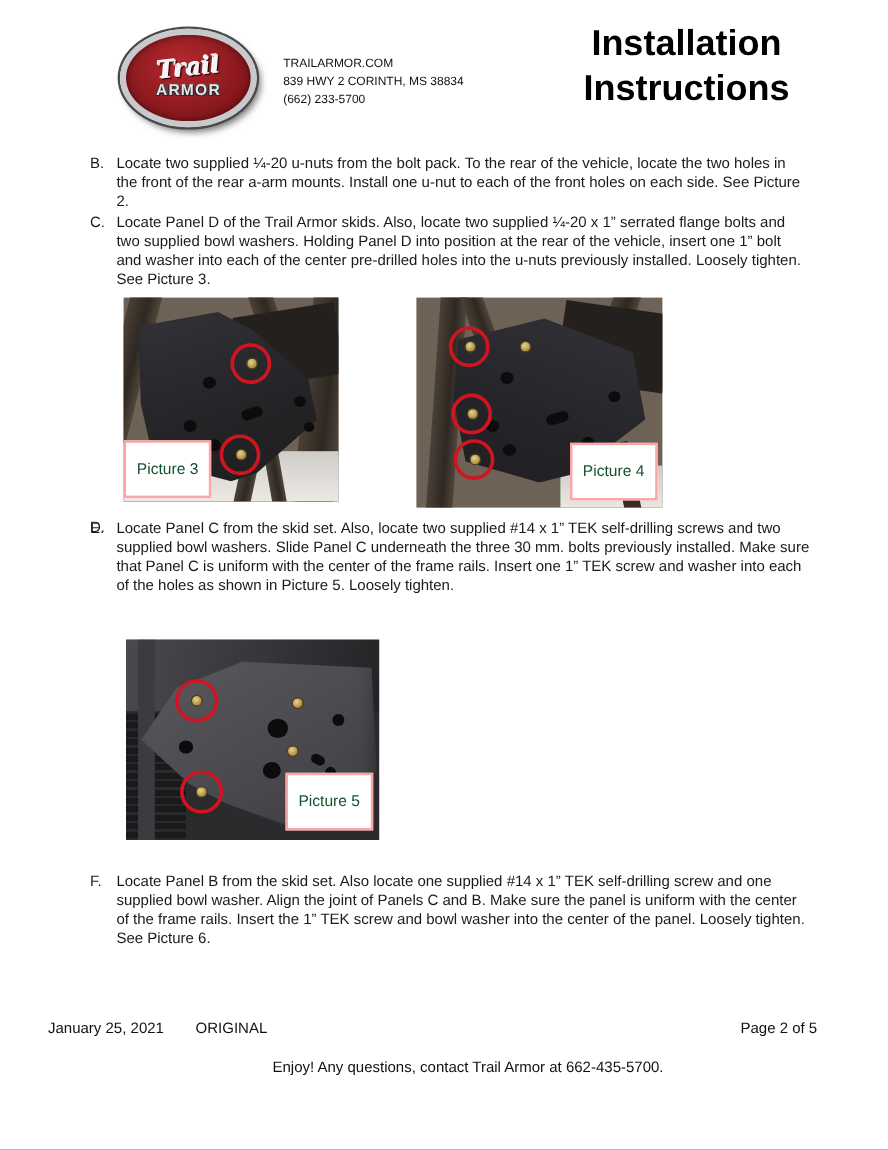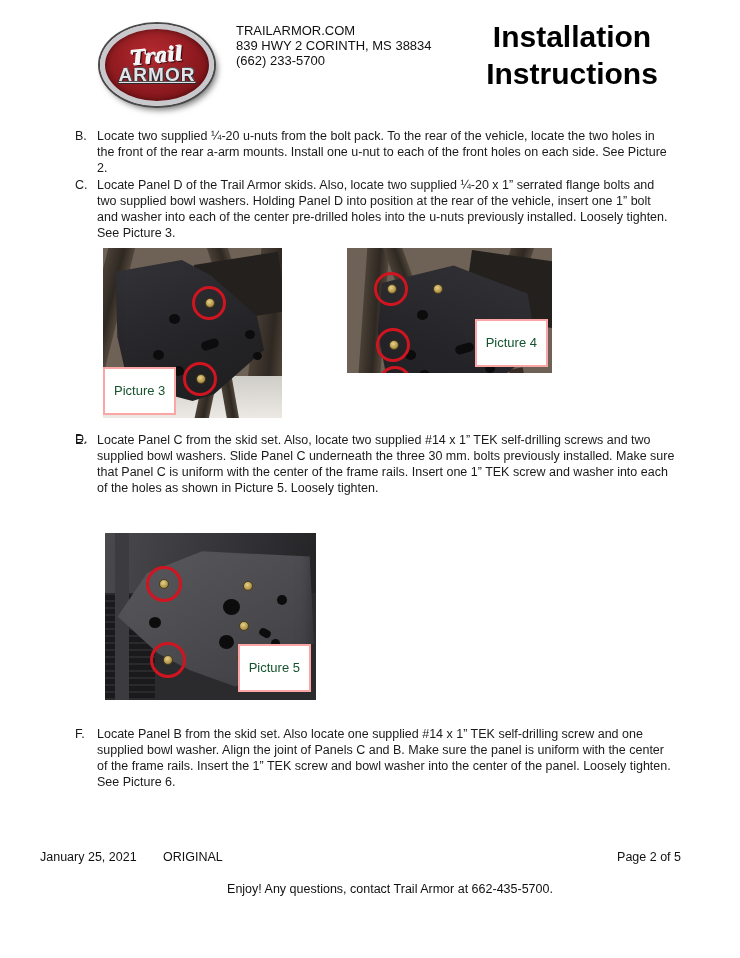--- a/index.html
+++ b/index.html
@@ -18,24 +18,24 @@
     border:5px solid #c9c9cd;
     box-shadow: 0 0 0 2px #4a4a4a, 3px 4px 6px rgba(0,0,0,0.55), inset 0 0 6px rgba(0,0,0,0.5);
     display:flex; flex-direction:column; align-items:center; justify-content:center;
   }
   .logo-trail {
     font-family:"DejaVu Serif", serif; font-style:italic; font-weight:bold;
     font-size:20px; color:#f4f4f6; transform:rotate(-6deg); line-height:18px;
     text-shadow:1px 1px 1px #2a0507, -1px -1px 0 #fff;
   }
   .logo-armor {
-    font-weight:bold; font-size:19px; letter-spacing:1px; color:#e3e3e8;
-    line-height:19px; text-shadow:1px 1px 0 #2a2a2e, -1px 1px 0 #2a2a2e, 1px -1px 0 #555;text-decoration:underline;
-  }
-  .company { position:absolute; left:236px; top:23px; font-size:13px; line-height:15px; color:#111; }
+    font-weight:bold; font-size:13px; letter-spacing:1px; color:#e3e3e8;
+    line-height:19px; text-shadow:1px 1px 0 #2a2a2e, -1px 1px 0 #2a2a2e, 1px -1px 0 #555;
+  }
+  .company { position:absolute; left:236px; top:46px; font-size:10px; line-height:15px; color:#111; }
   .doc-title {
     position:absolute; left:454px; top:18px; width:236px; text-align:center;
     font-size:30px; font-weight:bold; line-height:37px; color:#000;
   }
 
   
   .steps { position:absolute; left:75px; width:600px; list-style:none; }
   .steps li { position:relative; padding-left:22px; font-size:12.5px; line-height:16px; margin-bottom:1px; }
   .steps li .letter { position:absolute; left:0; top:0; }
   .g1 { top:128px; }
@@ -123,21 +123,21 @@
     <div class="slot" style="left:98px; top:92px; width:18px; height:9px; transform:rotate(-18deg);"></div>
     <div class="hole" style="left:142px; top:82px; width:10px; height:9px;"></div>
     <div class="hole" style="left:150px; top:104px; width:9px; height:8px;"></div>
     <div class="bolt" style="left:102px; top:50px;"></div>
     <div class="bolt" style="left:93px; top:126px;"></div>
     <div class="ring" style="left:89px; top:38px; width:34px; height:34px;"></div>
     <div class="ring" style="left:80px; top:114px; width:34px; height:34px;"></div>
     <figcaption class="photo-label" style="left:0; bottom:3px;">Picture 3</figcaption>
   </figure>
 
-  <figure class="photo" style="left:347px; top:248px; width:205px; height:125px;">
+  <figure class="photo" style="left:347px; top:248px; width:205px; height:175px;">
     <div class="tube" style="left:14px; top:-10px; width:22px; height:200px; transform:rotate(4deg);"></div>
     <div class="tube" style="left:48px; top:-14px; width:18px; height:90px; transform:rotate(-20deg);"></div>
     <div class="tube" style="left:150px; top:-10px; width:22px; height:110px; transform:rotate(18deg);"></div>
     <div style="left:120px; top:8px; width:90px; height:66px; background:#23201d; transform:rotate(8deg);"></div>
     <div class="snow" style="left:120px; top:140px; width:90px; height:38px;"></div>
     <div class="tube" style="left:168px; top:120px; width:14px; height:60px; transform:rotate(-12deg); background:#3a2c24;"></div>
     <div class="plate" style="left:0; top:0; width:205px; height:175px; background:linear-gradient(200deg,#34343a 0%,#242428 60%,#1d1d20 100%);
                 clip-path:polygon(17% 20%, 52% 10%, 88% 26%, 93% 58%, 64% 84%, 50% 88%, 20% 78%, 15% 48%);"></div>
     <div class="hole" style="left:70px; top:62px; width:11px; height:10px;"></div>
     <div class="hole" style="left:58px; top:102px; width:11px; height:10px;"></div>

